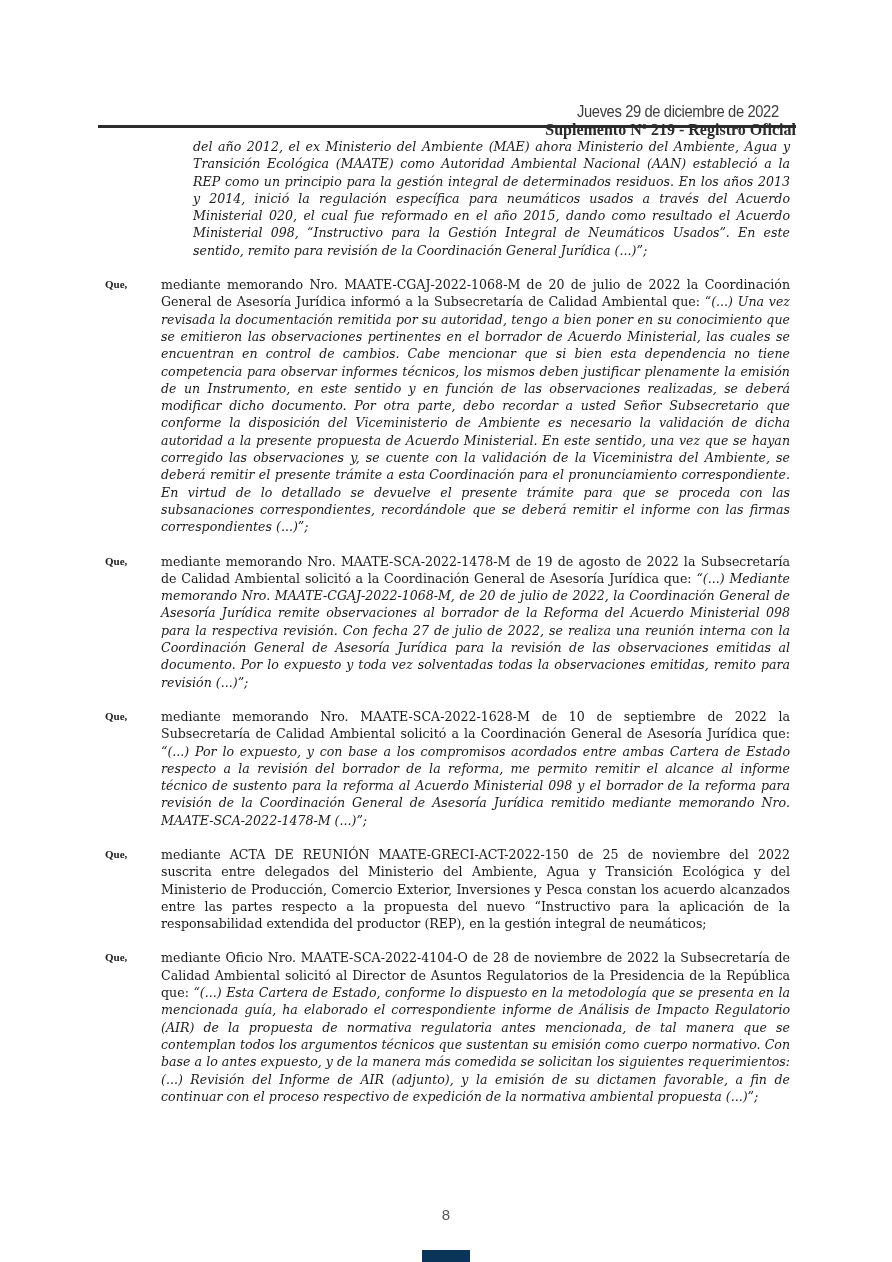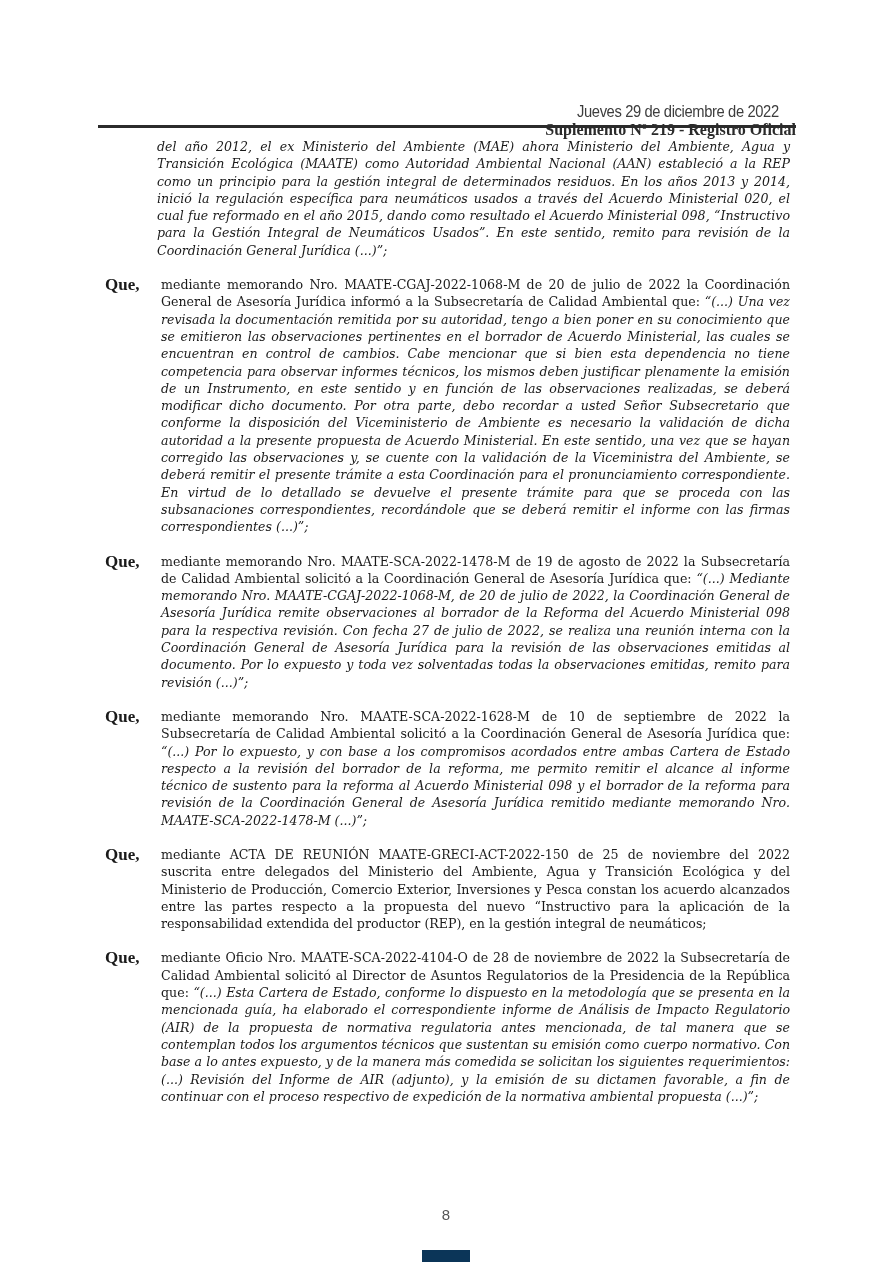--- a/index.html
+++ b/index.html
@@ -18,24 +18,24 @@
   .header-rule {
     position: absolute; left: 98px; top: 125px; width: 698px; height: 3px; background: #2b2b2b;
   }
   .content {
     position: absolute; left: 105px; top: 138px; width: 685px;
     font-family: "DejaVu Serif", serif; font-size: 12.6px; line-height: 17.3px;
   }
   .para { display: flex; margin-bottom: 17px; }
   .para .label {
     width: 56px; flex: 0 0 56px;
-    font-family: "Liberation Serif", serif; font-weight: bold; font-size: 17px;
+    font-family: "Liberation Serif", serif; font-weight: bold; font-size: 11px;
   }
   .para .body { flex: 1; text-align: justify; }
-  .cont { margin-left: 52px; text-align: justify; margin-bottom: 17px; }
+  .cont { margin-left: 88px; text-align: justify; margin-bottom: 17px; }
   .it { font-style: italic; }
   .page-number {
     position: absolute; left: 0; width: 892px; top: 1206px; text-align: center;
     font-family: "Liberation Sans", sans-serif; font-size: 15px; color: #555;
   }
   .footer-bar {
     position: absolute; left: 422px; top: 1250px; width: 48px; height: 12px;
   }
 </style>
 </head>

